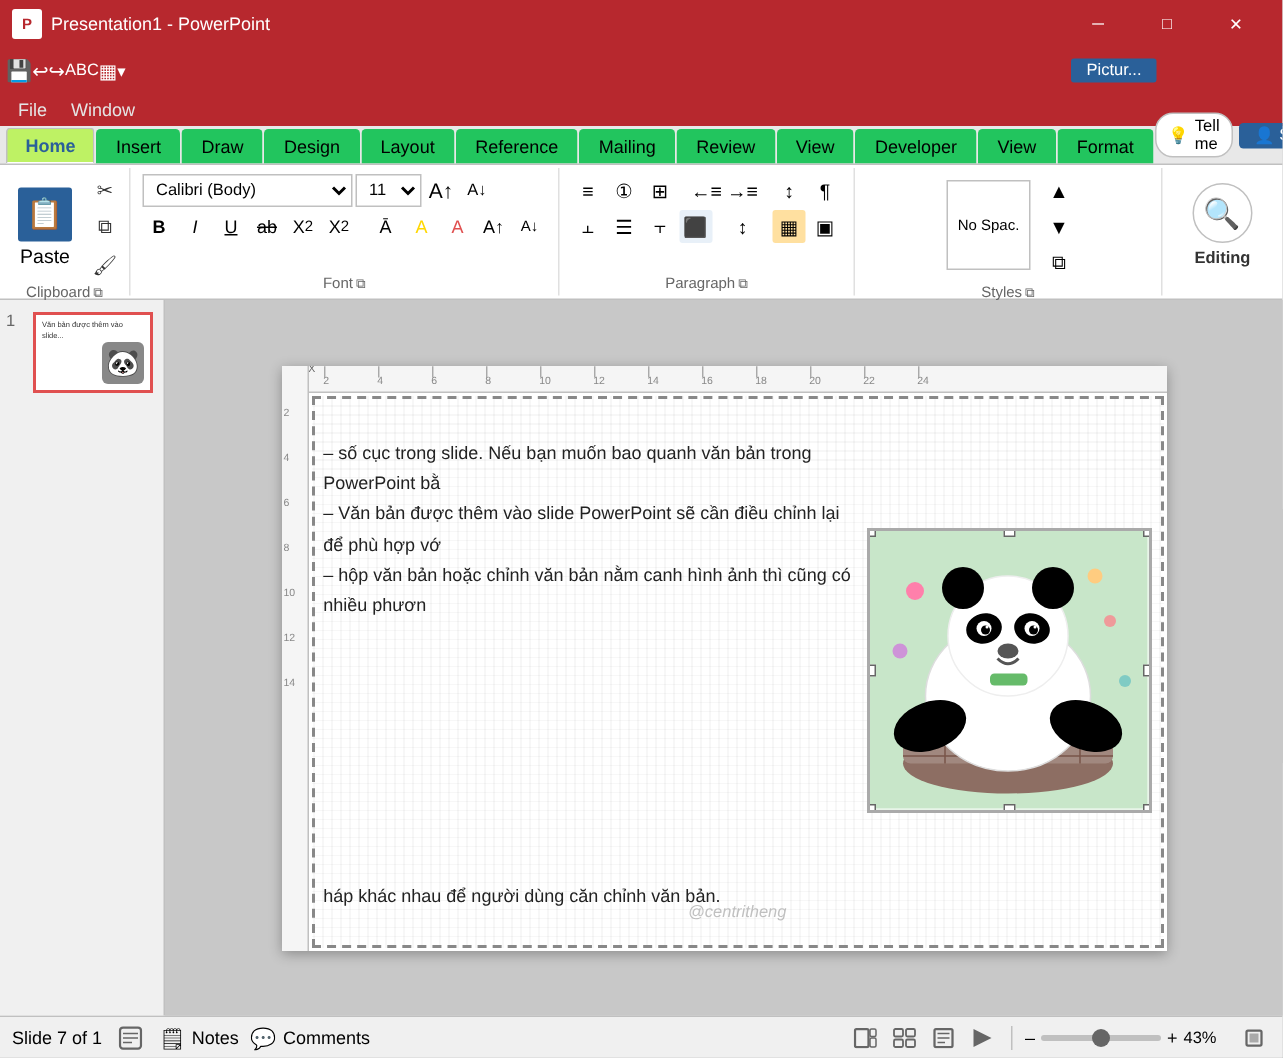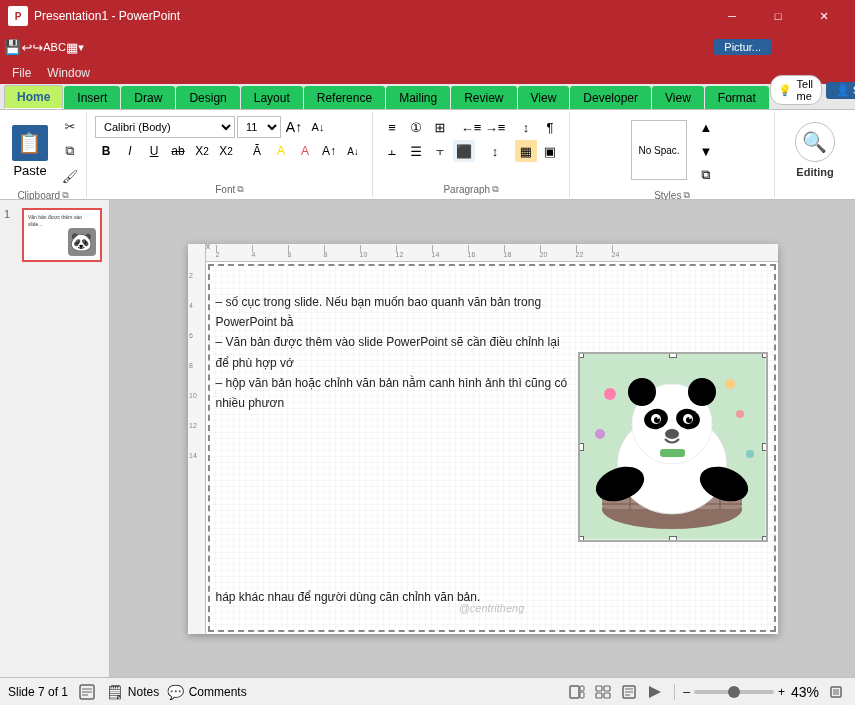--- a/index.html
+++ b/index.html
@@ -251,21 +251,21 @@
       cursor: pointer; border-radius: 2px; font-size: 12px;
     }
     .zoom-slider {
       width: 80px; height: 4px; background: #c0c0c0; border-radius: 2px;
       position: relative; cursor: pointer;
     }
     .zoom-thumb {
       position: absolute; top: -4px; left: 50%; width: 12px; height: 12px;
       background: #666; border-radius: 50%; transform: translateX(-50%);
     }
-    .zoom-pct { font-size: 14px; min-width: 32px; text-align: center; }
+    .zoom-pct { font-size: 11px; min-width: 32px; text-align: left; }
 
   </style>
 </head>
 <body>
 
 <div id="title-bar">
   <div class="app-icon">
     <span style="color:#b7282e;font-weight:bold;font-size:10px;">P</span>
   </div>
   <span class="title-text">Presentation1 - PowerPoint</span>

